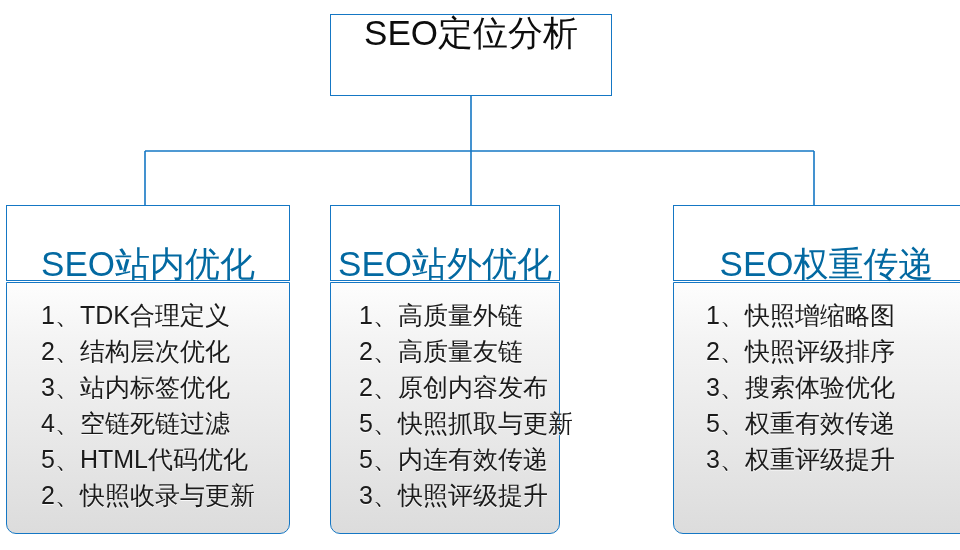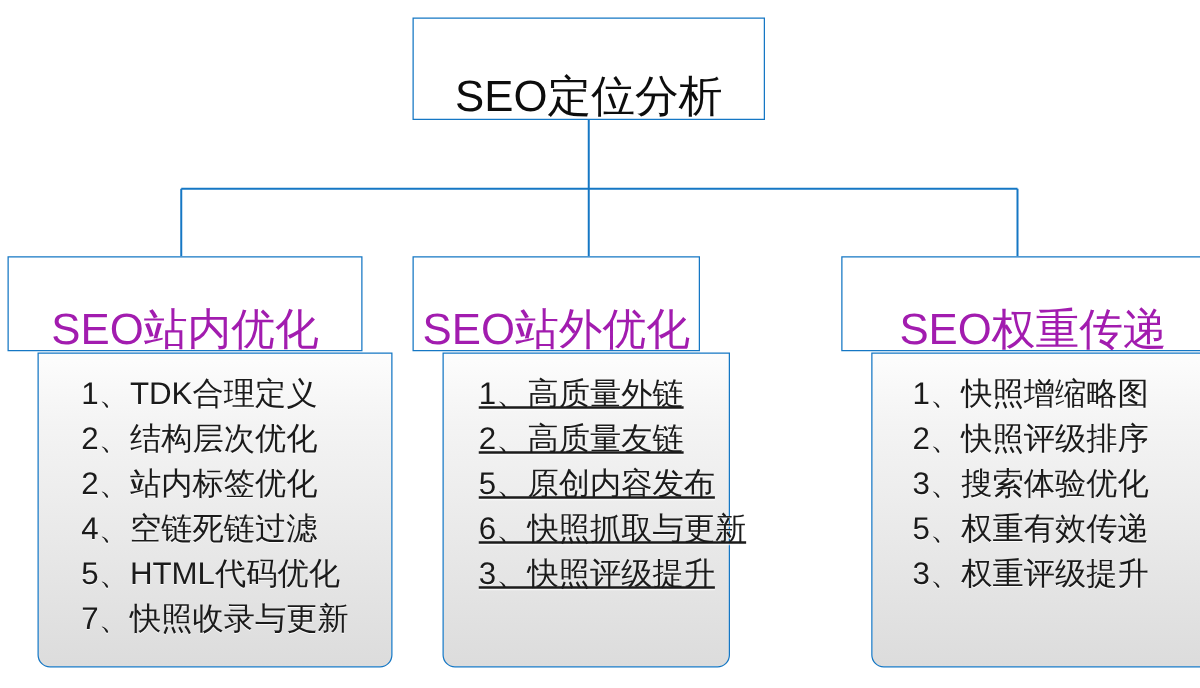--- a/index.html
+++ b/index.html
@@ -38,21 +38,21 @@
     position: absolute;
     left: 330px;
     top: 14px;
     width: 282px;
     height: 82px;
     box-sizing: border-box;
     border: 1.6px solid #1577c4;
     background: #ffffff;
     z-index: 3;
     display: flex;
-    align-items: flex-end;
+    align-items: flex-start;
     justify-content: center;
   }
   .root-title {
     font-size: 35px;
     color: #0d0d0d;
     letter-spacing: 0px;
     line-height: 1;
     white-space: nowrap;
   }
 
@@ -71,51 +71,50 @@
     width: 100%;
     height: 76px;
     border: 1.6px solid #1577c4;
     background: #ffffff;
     display: flex;
     align-items: center;
     justify-content: center;
   }
   .column-header-title {
     font-size: 35px;
-    color: #a21caf;
+    color: #0369a1;
     line-height: 1;
     white-space: nowrap;
     margin-top: 40px;
   }
 
   .column-list {
     box-sizing: border-box;
     width: 100%;
     height: 252px;
     margin-top: 1px;
     border: 1.6px solid #1577c4;
     border-radius: 0 0 10px 10px;
     background: linear-gradient(to bottom, #fdfdfd 0%, #f4f4f4 22%, #e8e8e8 62%, #dcdcdc 100%);
     padding: 14px 0 0 0;
     display: flex;
     flex-direction: column;
     align-items: flex-start;
-    margin-left: 24px;
   }
   .list-item {
     font-size: 25px;
     color: #1b1b1b;
     line-height: 36px;
     white-space: nowrap;
     width: 100%;
     box-sizing: border-box;
     padding-left: 34px;
     text-shadow: 0 1px 0 rgba(255,255,255,0.85);
   }
-  #column-1 .list-item { padding-left: 28px; text-decoration: underline; }
+  #column-1 .list-item { padding-left: 28px; }
   #column-2 .list-item { padding-left: 32px; }
 </style>
 </head>
 <body>
 
 <div id="diagram-root">
 
   <svg id="connector-layer" viewBox="0 0 960 550" width="960" height="550" xmlns="http://www.w3.org/2000/svg">
     <g fill="none" stroke="#1577c4" stroke-width="1.6">
       <line x1="471" y1="96" x2="471" y2="151"></line>
@@ -130,36 +129,37 @@
     <span class="root-title">SEO定位分析</span>
   </div>
 
   <div class="column" id="column-0">
     <div class="column-header">
       <span class="column-header-title">SEO站内优化</span>
     </div>
     <div class="column-list">
       <div class="list-item">1、TDK合理定义</div>
       <div class="list-item">2、结构层次优化</div>
-      <div class="list-item">2、站内标签优化</div>
+      <div class="list-item">3、站内标签优化</div>
       <div class="list-item">4、空链死链过滤</div>
       <div class="list-item">5、HTML代码优化</div>
-      <div class="list-item">7、快照收录与更新</div>
+      <div class="list-item">2、快照收录与更新</div>
     </div>
   </div>
 
   <div class="column" id="column-1">
     <div class="column-header">
       <span class="column-header-title">SEO站外优化</span>
     </div>
     <div class="column-list">
       <div class="list-item">1、高质量外链</div>
       <div class="list-item">2、高质量友链</div>
-      <div class="list-item">5、原创内容发布</div>
-      <div class="list-item">6、快照抓取与更新</div>
+      <div class="list-item">2、原创内容发布</div>
+      <div class="list-item">5、快照抓取与更新</div>
+      <div class="list-item">5、内连有效传递</div>
       <div class="list-item">3、快照评级提升</div>
     </div>
   </div>
 
   <div class="column" id="column-2">
     <div class="column-header">
       <span class="column-header-title">SEO权重传递</span>
     </div>
     <div class="column-list">
       <div class="list-item">1、快照增缩略图</div>

